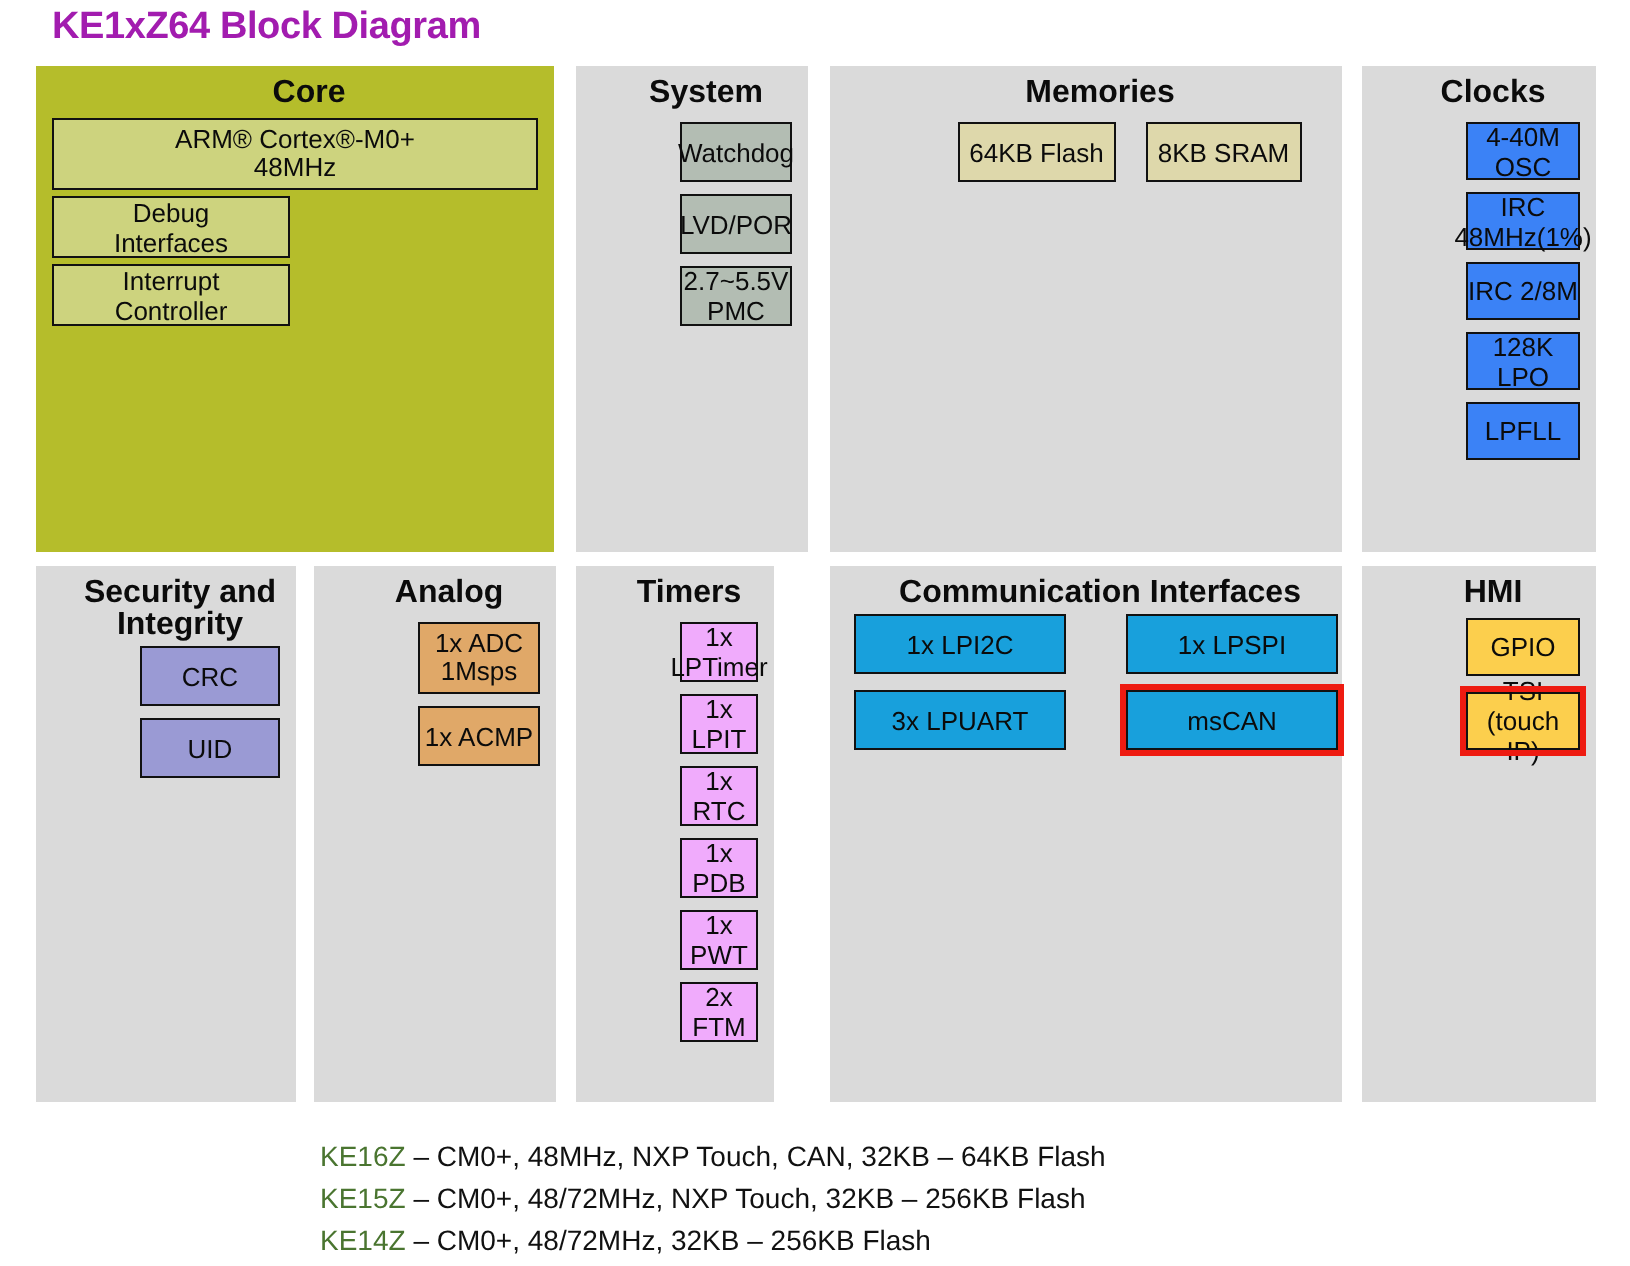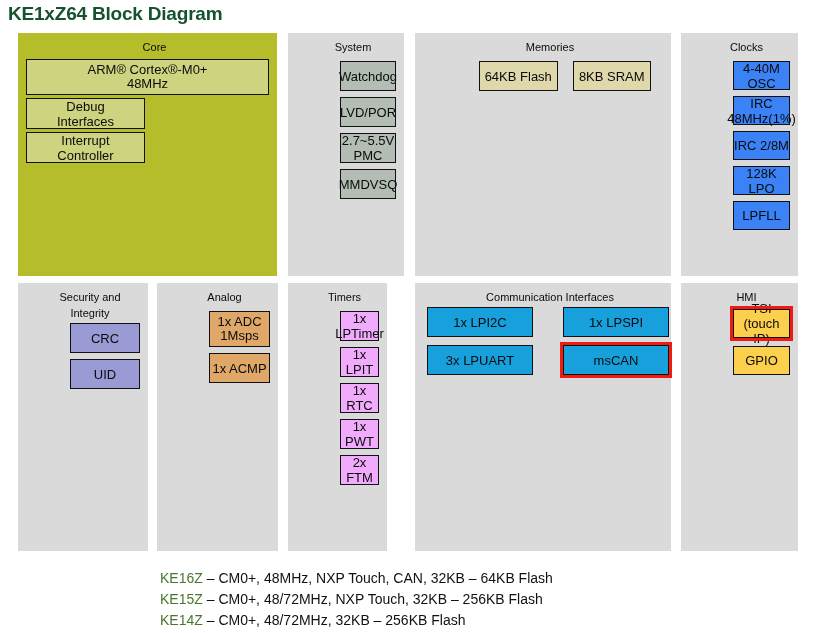--- a/index.html
+++ b/index.html
@@ -9,41 +9,41 @@
   }
   body {
     width: 815px;
     height: 633px;
     position: relative;
     font-family: "Liberation Sans", sans-serif;
     overflow: hidden;
   }
   #page-title {
     position: absolute;
-    left: 8px;
+    left: 26px;
     top: 3px;
     font-size: 19px;
     font-weight: bold;
-    color: #14532d;
+    color: #a21caf;
     letter-spacing: -0.2px;
   }
 
   
   .panel {
     position: absolute;
     background: #dadada;
     box-sizing: border-box;
   }
   .panel.core {
     background: #b5bd2b;
   }
   .panel-title {
     text-align: center;
-    font-size: 11px;
-    font-weight: normal;
+    font-size: 16px;
+    font-weight: bold;
     color: #0b0b0b;
     line-height: 16px;
     padding-top: 6px;
     margin-left: 14px;
   }
   .panel-body {
     padding: 6px 8px 0 8px;
     margin-left: 44px;
   }
 
@@ -177,21 +177,20 @@
     <span>Controller</span>
   </div>
 </div>
 
 <div class="panel" id="panel-system">
   <div class="panel-title">System</div>
   <div class="panel-body">
     <div class="blk c-system">Watchdog</div>
     <div class="blk c-system">LVD/POR</div>
     <div class="blk c-system">2.7~5.5V PMC</div>
-    <div class="blk c-system">MMDVSQ</div>
   </div>
 </div>
 
 <div class="panel" id="panel-mem">
   <div class="panel-title">Memories</div>
   <div class="panel-body">
     <div class="mem-row">
       <div class="blk c-memory">64KB Flash</div>
       <div class="blk c-memory">8KB SRAM</div>
     </div>
@@ -230,40 +229,41 @@
     <div class="blk c-analog">1x ACMP</div>
   </div>
 </div>
 
 <div class="panel" id="panel-timers">
   <div class="panel-title">Timers</div>
   <div class="panel-body">
     <div class="blk c-timer">1x LPTimer</div>
     <div class="blk c-timer">1x LPIT</div>
     <div class="blk c-timer">1x RTC</div>
+    <div class="blk c-timer">1x PDB</div>
     <div class="blk c-timer">1x PWT</div>
     <div class="blk c-timer">2x FTM</div>
   </div>
 </div>
 
 <div class="panel" id="panel-comm">
   <div class="panel-title">Communication Interfaces</div>
   <div class="comm-grid">
     <div class="blk c-comm">1x LPI2C</div>
     <div class="blk c-comm">1x LPSPI</div>
     <div class="blk c-comm">3x LPUART</div>
     <div class="blk c-comm highlight">msCAN</div>
   </div>
 </div>
 
 <div class="panel" id="panel-hmi">
   <div class="panel-title">HMI</div>
   <div class="panel-body">
+    <div class="blk c-hmi">GPIO</div>
     <div class="blk c-hmi highlight">TSI (touch IP)</div>
-    <div class="blk c-hmi">GPIO</div>
   </div>
 </div>
 
 <div id="legend">
   <div class="legend-line">
     <span class="legend-part">KE16Z</span><span> – CM0+, 48MHz, NXP Touch, CAN, 32KB – 64KB Flash</span>
   </div>
   <div class="legend-line">
     <span class="legend-part">KE15Z</span><span> – CM0+, 48/72MHz,  NXP Touch, 32KB – 256KB Flash</span>
   </div>

